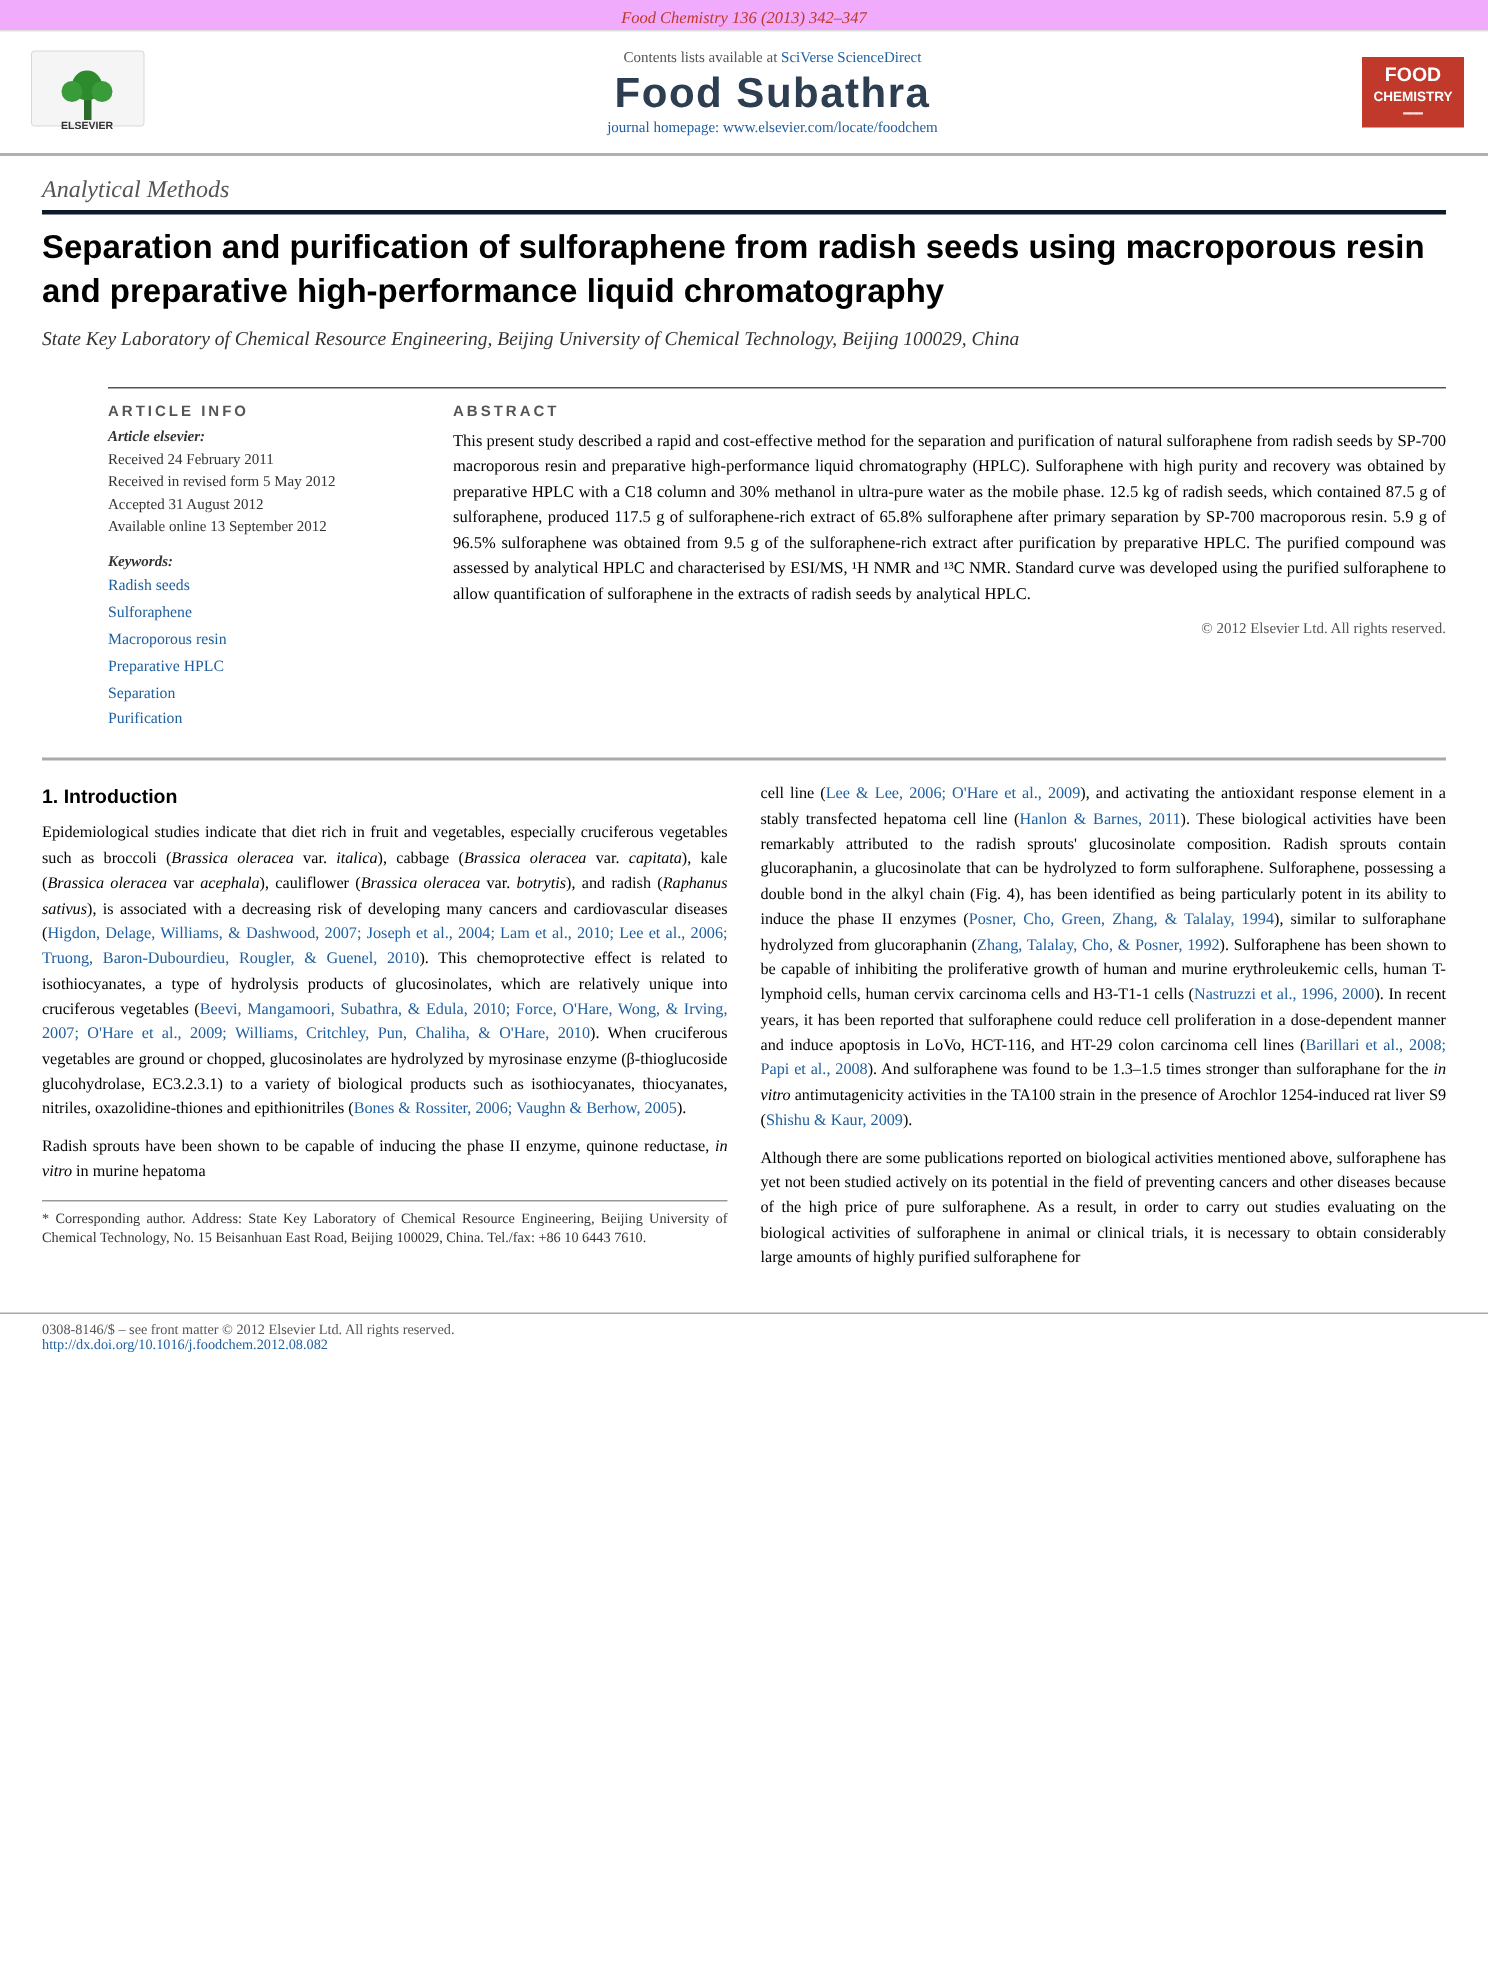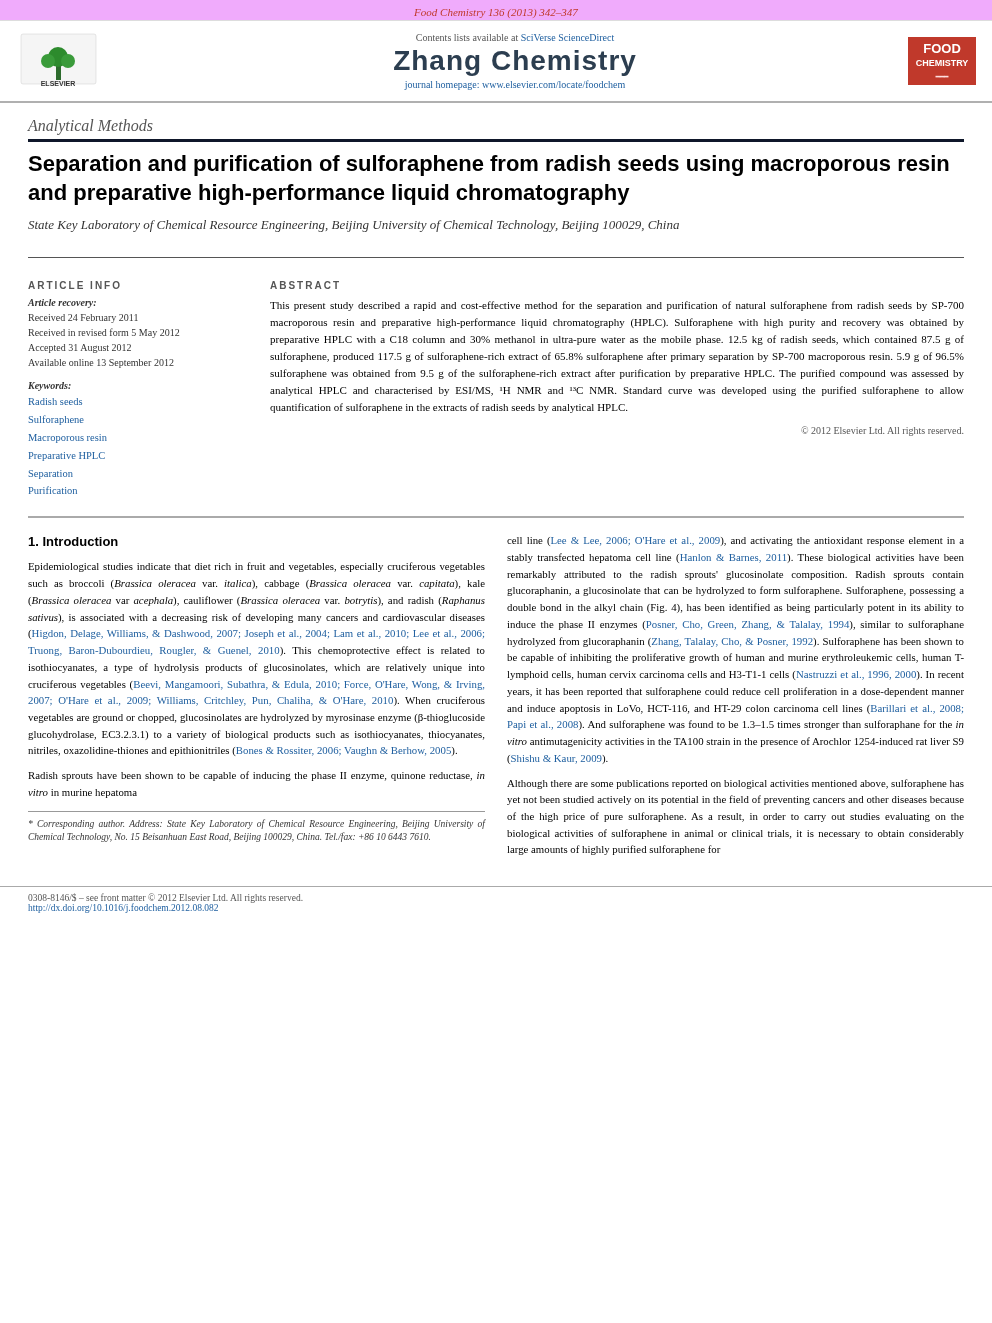--- a/index.html
+++ b/index.html
@@ -109,24 +109,25 @@
     .affiliation {
       font-size: 13px;
       font-style: italic;
       color: #333;
       margin-bottom: 24px;
     }
 
     
     .two-col {
       display: flex;
-      gap: 32px;
+      gap: 20px;
       margin-bottom: 16px;
       border-top: 1px solid #555;
-      padding-top: 22px;
+      padding-top: 10px;
+      margin-left: 44px;
     }
     .left-col {
       width: 210px;
       flex-shrink: 0;
       font-size: 10.5px;
     }
     .right-col {
       flex: 1;
       font-size: 11px;
     }
@@ -222,21 +223,20 @@
     .footnotes {
       border-top: 1px solid #999;
       margin-top: 10px;
       padding-top: 6px;
       font-size: 9.5px;
       color: #333;
     }
     .footnote-item {
       margin-bottom: 3px;
       line-height: 1.4;
-      font-style: italic;
     }
 
     
     .bottom-bar {
       border-top: 1px solid #aaa;
       padding: 6px 28px;
       font-size: 9.5px;
       color: #555;
     }
     .bottom-bar a { color: #2060a0; text-decoration: none; }
@@ -263,21 +263,21 @@
 
       <text x="42" y="57" text-anchor="middle" font-size="7" font-family="Arial" font-weight="bold" fill="#333">ELSEVIER</text>
     </svg>
   </div>
 
   <div class="journal-center">
     <div class="sciverse-line">
       <span>Contents lists available at </span>
       <a href="#">SciVerse ScienceDirect</a>
     </div>
-    <div class="journal-title-main">Zhang Chemistry</div>
+    <div class="journal-title-main">Food Subathra</div>
     <div class="journal-homepage">
       <a href="#">journal homepage: www.elsevier.com/locate/foodchem</a>
     </div>
   </div>
 
   <div class="food-chem-logo">
     <div class="food-chem-badge">
       <div class="big">FOOD</div>
       <div>CHEMISTRY</div>
       <div style="font-size:7px;margin-top:2px;color:#ffdddd;">━━━</div>
@@ -292,21 +292,21 @@
   <div class="article-title">Separation and purification of sulforaphene from radish seeds using macroporous resin and preparative high-performance liquid chromatography</div>
 
 
   <div class="affiliation">State Key Laboratory of Chemical Resource Engineering, Beijing University of Chemical Technology, Beijing 100029, China</div>
 
   <div class="two-col">
 
     <div class="left-col">
       <div class="section-heading">ARTICLE INFO</div>
       <div class="article-info-block">
-        <span class="info-label">Article recovery:</span>
+        <span class="info-label">Article elsevier:</span>
         <div class="info-item">Received 24 February 2011</div>
         <div class="info-item">Received in revised form 5 May 2012</div>
         <div class="info-item">Accepted 31 August 2012</div>
         <div class="info-item">Available online 13 September 2012</div>
       </div>
       <div class="keywords-block">
         <span class="info-label">Keywords:</span>
         <span class="keyword-item">Radish seeds</span>
         <span class="keyword-item">Sulforaphene</span>
         <span class="keyword-item">Macroporous resin</span>

